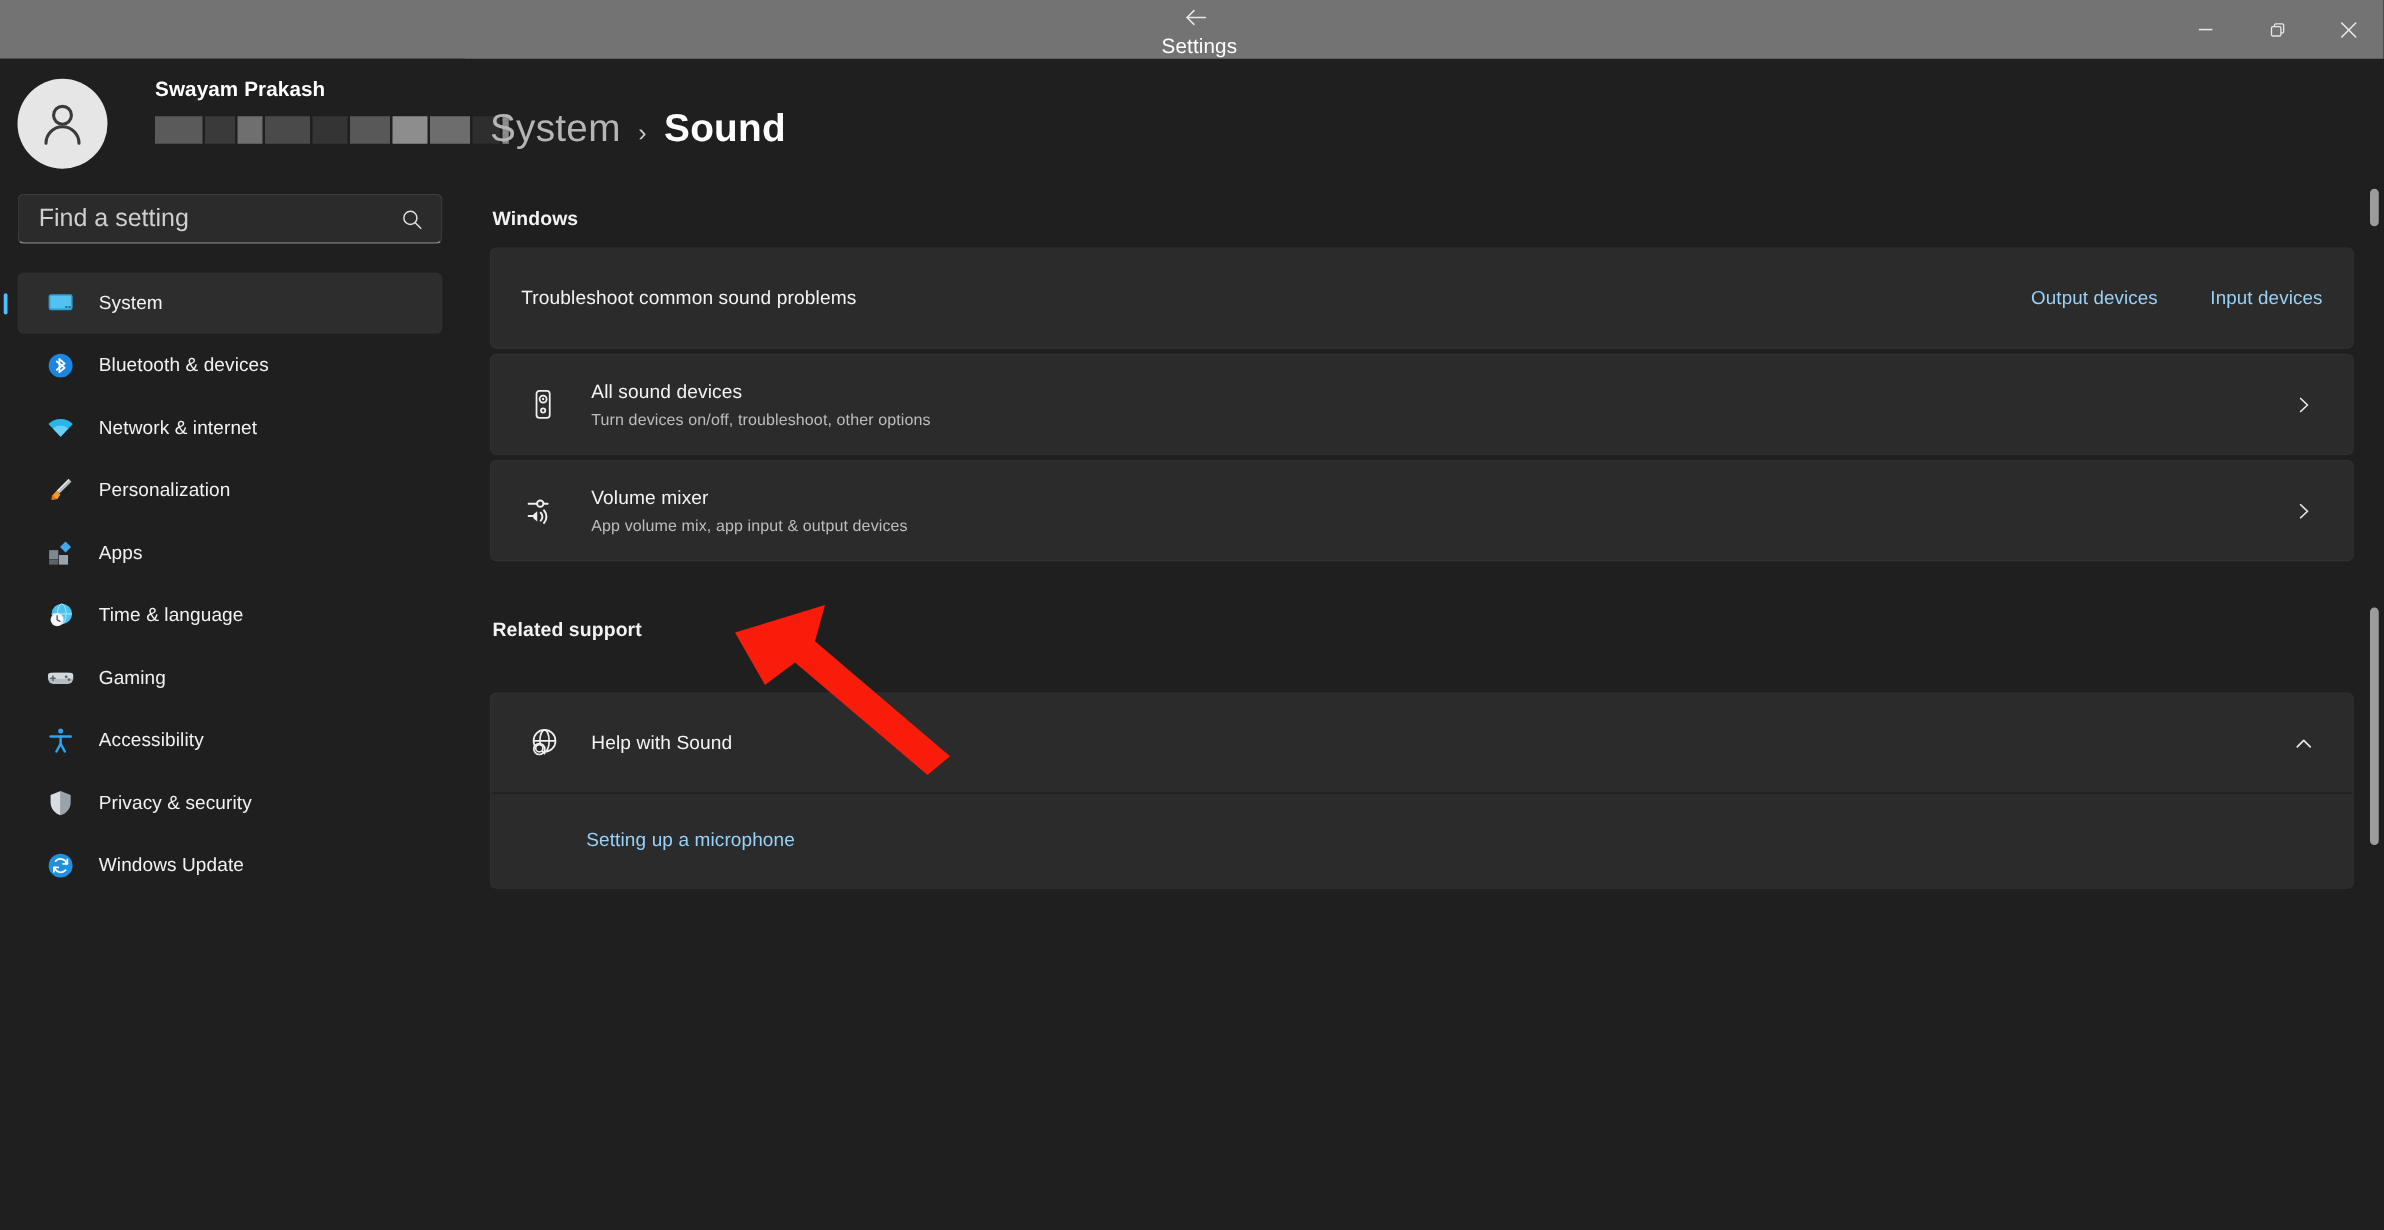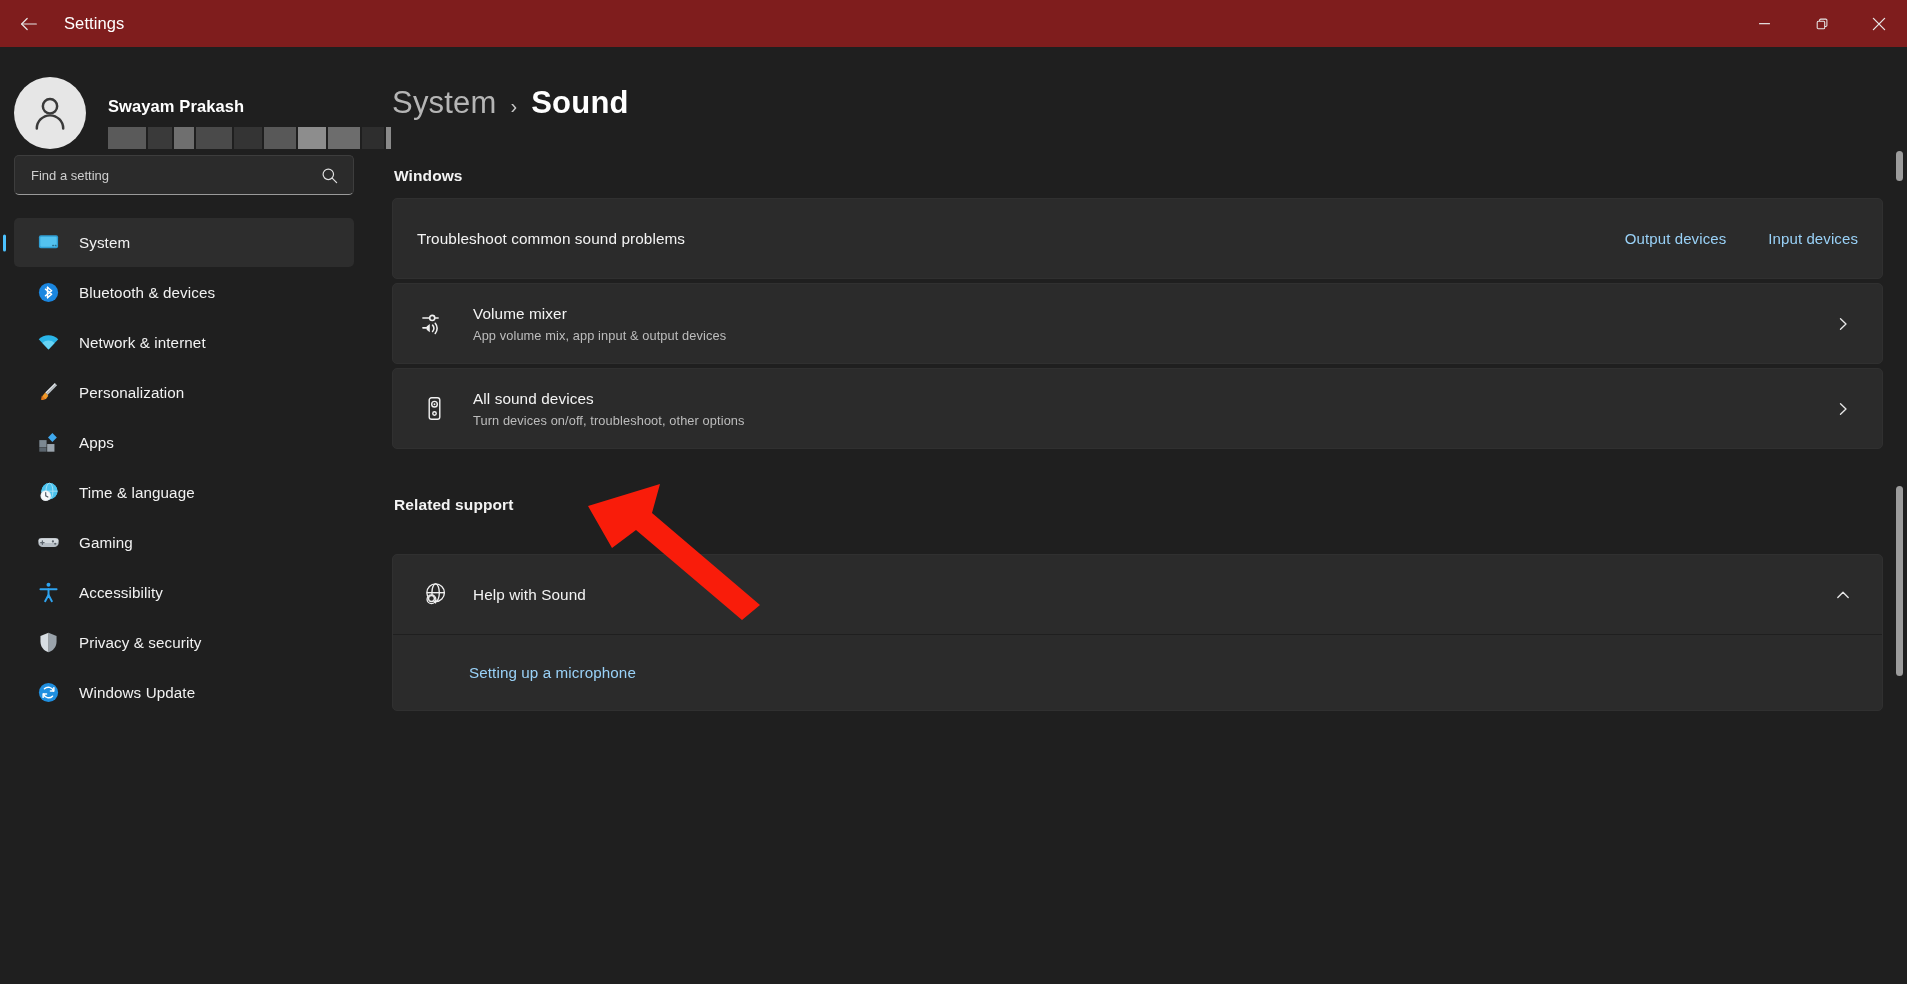--- a/index.html
+++ b/index.html
@@ -7,21 +7,21 @@
     width:1907px; height:984px;
     background:#1f1f1f;
     font-family:"Liberation Sans", sans-serif;
     color:#ffffff;
     overflow:hidden;
   }
 
   
   .titlebar{
     height:47px; display:flex; align-items:center;
-    background:#7f1d1d; position:relative;
+    background:#737373; position:relative;flex-direction:column;
   }
   .back-btn{
     width:46px; height:36px; margin-left:6px;
     display:flex; align-items:center; justify-content:center;
     border-radius:4px; cursor:pointer;
   }
   .app-title{
     font-size:16.5px; color:#ffffff; margin-left:12px; letter-spacing:.1px;
   }
   .wincontrols{ position:absolute; right:0; top:0; display:flex; height:47px; }
@@ -32,41 +32,41 @@
 
   
   .body-wrap{ display:flex; height:937px; }
 
   
   .sidebar{
     width:372px; flex:0 0 372px; background:#1f1f1f;
     padding-top:6px; position:relative;
   }
   .profile{
-    display:flex; align-items:flex-end; padding:10px 0 0 14px; height:96px;
+    display:flex; align-items:flex-start; padding:10px 0 0 14px; height:96px;gap:16px;
   }
   .avatar{
     width:72px; height:72px; border-radius:50%;
     background:#e6e6e6; display:flex; align-items:center; justify-content:center;
     flex:0 0 72px;
   }
   .profile-text{ margin-left:22px; }
   .profile-name{ font-size:16.5px; font-weight:bold; color:#fff; letter-spacing:.1px;}
   .blur-row{ display:flex; align-items:center; margin-top:11px; height:22px; }
   .blur-seg{ height:22px; margin-right:2px; }
 
   .search-wrap{ padding:6px 18px 0 14px; }
   .search-box{
     position:relative; height:40px; background:#2b2b2b;
     border:1px solid #3d3d3d; border-bottom:1.5px solid #9a9a9a;
     border-radius:5px; display:flex; align-items:center;
   }
   .search-box input{
     background:transparent; border:none; outline:none;
-    color:#e4e4e4; font-size:13px; font-family:inherit;
+    color:#e4e4e4; font-size:20px; font-family:inherit;
     padding-left:16px; width:100%; height:100%;
   }
   .search-box input::placeholder{ color:#cfcfcf; opacity:1; }
   .search-icon{ position:absolute; right:14px; display:flex; }
 
   .nav{ margin-top:23px; }
   .nav-item{
     height:49px; display:flex; align-items:center;
     margin:0 18px 1px 14px; border-radius:5px; position:relative;
     cursor:pointer; padding-left:22px;
@@ -353,54 +353,54 @@
           <div class="row-right">
             <span class="link">Output devices</span>
             <span class="link">Input devices</span>
           </div>
         </div>
       </div>
 
       <div class="card">
         <div class="row">
           <div class="row-ico">
+            <svg width="27" height="27" viewBox="0 0 24 24" fill="none" stroke="#f0f0f0" stroke-width="1.25">
+              <rect x="7.3" y="2.4" width="9.4" height="19.2" rx="2.1"></rect>
+              <circle cx="12" cy="8.2" r="2.5"></circle>
+              <circle cx="12" cy="8.2" r=".85" fill="#f0f0f0" stroke="none"></circle>
+              <circle cx="12" cy="16.4" r="1.55"></circle>
+            </svg>
+          </div>
+          <div class="row-texts">
+            <div class="row-title">All sound devices</div>
+            <div class="row-sub">Turn devices on/off, troubleshoot, other options</div>
+          </div>
+          <div class="chev">
+            <svg width="16" height="16" viewBox="0 0 16 16" fill="none" stroke="#e8e8e8" stroke-width="1.35" stroke-linecap="round" stroke-linejoin="round">
+              <path d="M5.5 2.8L11 8l-5.5 5.2"></path>
+            </svg>
+          </div>
+        </div>
+      </div>
+
+      <div class="card">
+        <div class="row">
+          <div class="row-ico">
             <svg width="29" height="29" viewBox="0 0 24 24" fill="none" stroke="#f0f0f0" stroke-width="1.3" stroke-linecap="round">
               <path d="M2.4 7.4h5.4M12.4 7.4h2.6"></path>
               <circle cx="10.1" cy="7.4" r="2.1"></circle>
               <path d="M2.4 15.6h3.1"></path>
               <path d="M8.1 12.4l-2.6 2.1v2.6l2.6 2.1z" fill="#f0f0f0" stroke="none"></path>
               <path d="M10.4 13.4a3.6 3.6 0 0 1 0 5.2"></path>
               <path d="M12.6 11.8a6.4 6.4 0 0 1 0 8.4"></path>
             </svg>
           </div>
           <div class="row-texts">
             <div class="row-title">Volume mixer</div>
             <div class="row-sub">App volume mix, app input &amp; output devices</div>
-          </div>
-          <div class="chev">
-            <svg width="16" height="16" viewBox="0 0 16 16" fill="none" stroke="#e8e8e8" stroke-width="1.35" stroke-linecap="round" stroke-linejoin="round">
-              <path d="M5.5 2.8L11 8l-5.5 5.2"></path>
-            </svg>
-          </div>
-        </div>
-      </div>
-
-      <div class="card">
-        <div class="row">
-          <div class="row-ico">
-            <svg width="27" height="27" viewBox="0 0 24 24" fill="none" stroke="#f0f0f0" stroke-width="1.25">
-              <rect x="7.3" y="2.4" width="9.4" height="19.2" rx="2.1"></rect>
-              <circle cx="12" cy="8.2" r="2.5"></circle>
-              <circle cx="12" cy="8.2" r=".85" fill="#f0f0f0" stroke="none"></circle>
-              <circle cx="12" cy="16.4" r="1.55"></circle>
-            </svg>
-          </div>
-          <div class="row-texts">
-            <div class="row-title">All sound devices</div>
-            <div class="row-sub">Turn devices on/off, troubleshoot, other options</div>
           </div>
           <div class="chev">
             <svg width="16" height="16" viewBox="0 0 16 16" fill="none" stroke="#e8e8e8" stroke-width="1.35" stroke-linecap="round" stroke-linejoin="round">
               <path d="M5.5 2.8L11 8l-5.5 5.2"></path>
             </svg>
           </div>
         </div>
       </div>
 
 

